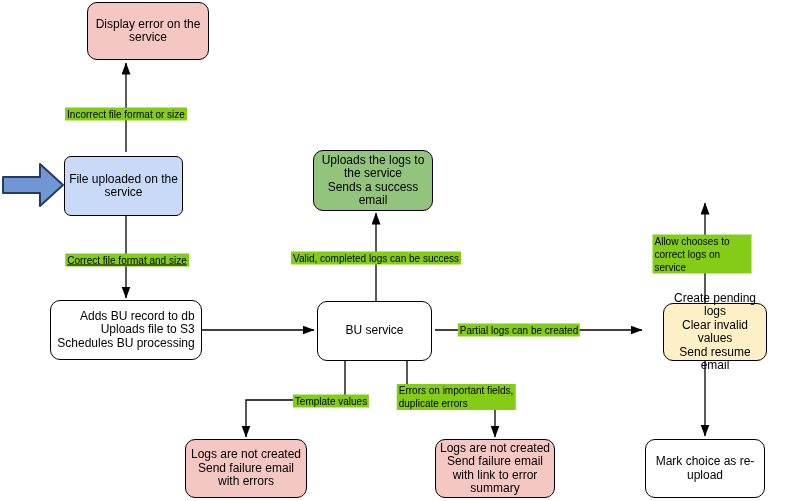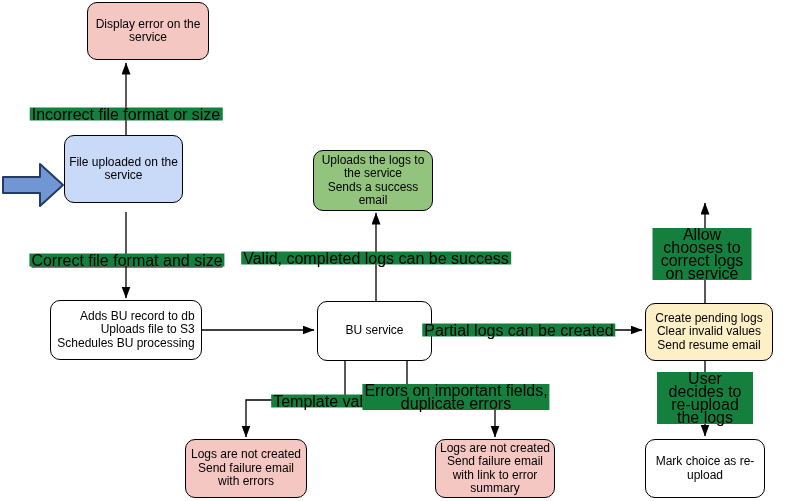--- a/index.html
+++ b/index.html
@@ -33,26 +33,26 @@
     padding: 2px 3px;
   }
   .node-pink   { background: #f4c7c3; }
   .node-blue   { background: #c9daf8; }
   .node-green  { background: #93c47d; }
   .node-yellow { background: #fdf0c6; }
   .node-white  { background: #ffffff; }
   .edge-label {
     position: absolute;
     transform: translate(-50%, -50%);
-    background: #15803d;
-    font-size: 16px;
+    background: #84cc16;
+    font-size: 10px;
     line-height: 13px;
     color: #000000;
     white-space: pre-line;
-    text-align: center;
+    text-align: left;
     padding: 0 2px;
   }
 </style>
 </head>
 <body>
 
 <div id="canvas">
 
   <svg id="edges-svg" viewBox="0 0 801 501" xmlns="http://www.w3.org/2000/svg">
     <defs>
@@ -78,21 +78,21 @@
     <path d="M705,303 L705,203" fill="none" stroke="#000" stroke-width="1.3" marker-end="url(#arrow)"></path>
 
     <path d="M705,361 L705,436" fill="none" stroke="#000" stroke-width="1.3" marker-end="url(#arrow)"></path>
 
     <polygon points="3,177 40,177 40,164 63,185 40,206 40,193 3,193" fill="#7296d4" stroke="#223c63" stroke-width="2" stroke-linejoin="round"></polygon>
   </svg>
 
   <div class="node node-pink" style="left:65px;  top:2px;   width:122px; height:58px;margin-left:22px;">Display error on the
 service</div>
 
-  <div class="node node-blue" style="left:64px;  top:135px; width:119px; height:68px;">File uploaded on the
+  <div class="node node-blue" style="left:64px;  top:156px; width:119px; height:60px;border-radius:7px;">File uploaded on the
 service</div>
 
   <div class="node node-white" style="left:50px;  top:300px; width:152px; height:60px;text-align:right;">Adds BU record to db
 Uploads file to S3
 Schedules BU processing</div>
 
   <div class="node node-green" style="left:313px; top:150px; width:120px; height:61px;">Uploads the logs to
 the service
 Sends a success
 email</div>
@@ -102,21 +102,21 @@
   <div class="node node-pink" style="left:185px; top:439px; width:122px; height:59px;">Logs are not created
 Send failure email
 with errors</div>
 
   <div class="node node-pink" style="left:435px; top:439px; width:120px; height:59px;">Logs are not created
 Send failure email
 with link to error
 summary</div>
 
 
-  <div class="node node-yellow" style="left:645px; top:303px; width:128px; height:58px;">Create pending logs
+  <div class="node node-yellow" style="left:663px; top:303px; width:104px; height:58px;">Create pending logs
 Clear invalid values
 Send resume email</div>
 
   <div class="node node-white" style="left:645px; top:439px; width:120px; height:59px;">Mark choice as re-
 upload</div>
 
   <div class="edge-label" style="left:126px; top:114px;">Incorrect file format or size</div>
 
   <div class="edge-label" style="left:127px; top:260px;text-decoration:underline;">Correct file format and size</div>
 
@@ -124,15 +124,14 @@
 
   <div class="edge-label" style="left:519px; top:330px;">Partial logs can be created</div>
 
   <div class="edge-label" style="left:331px; top:401px;">Template values</div>
 
   <div class="edge-label" style="left:456px; top:397px;">Errors on important fields,
 duplicate errors</div>
 
   <div class="edge-label" style="left:702px; top:254px;">Allow chooses to correct logs on service</div>
 
-  <div class="edge-label" style="left:705px; top:398px;">User decides to re-upload the logs</div>
 
 </div>
 
 </body></html>

